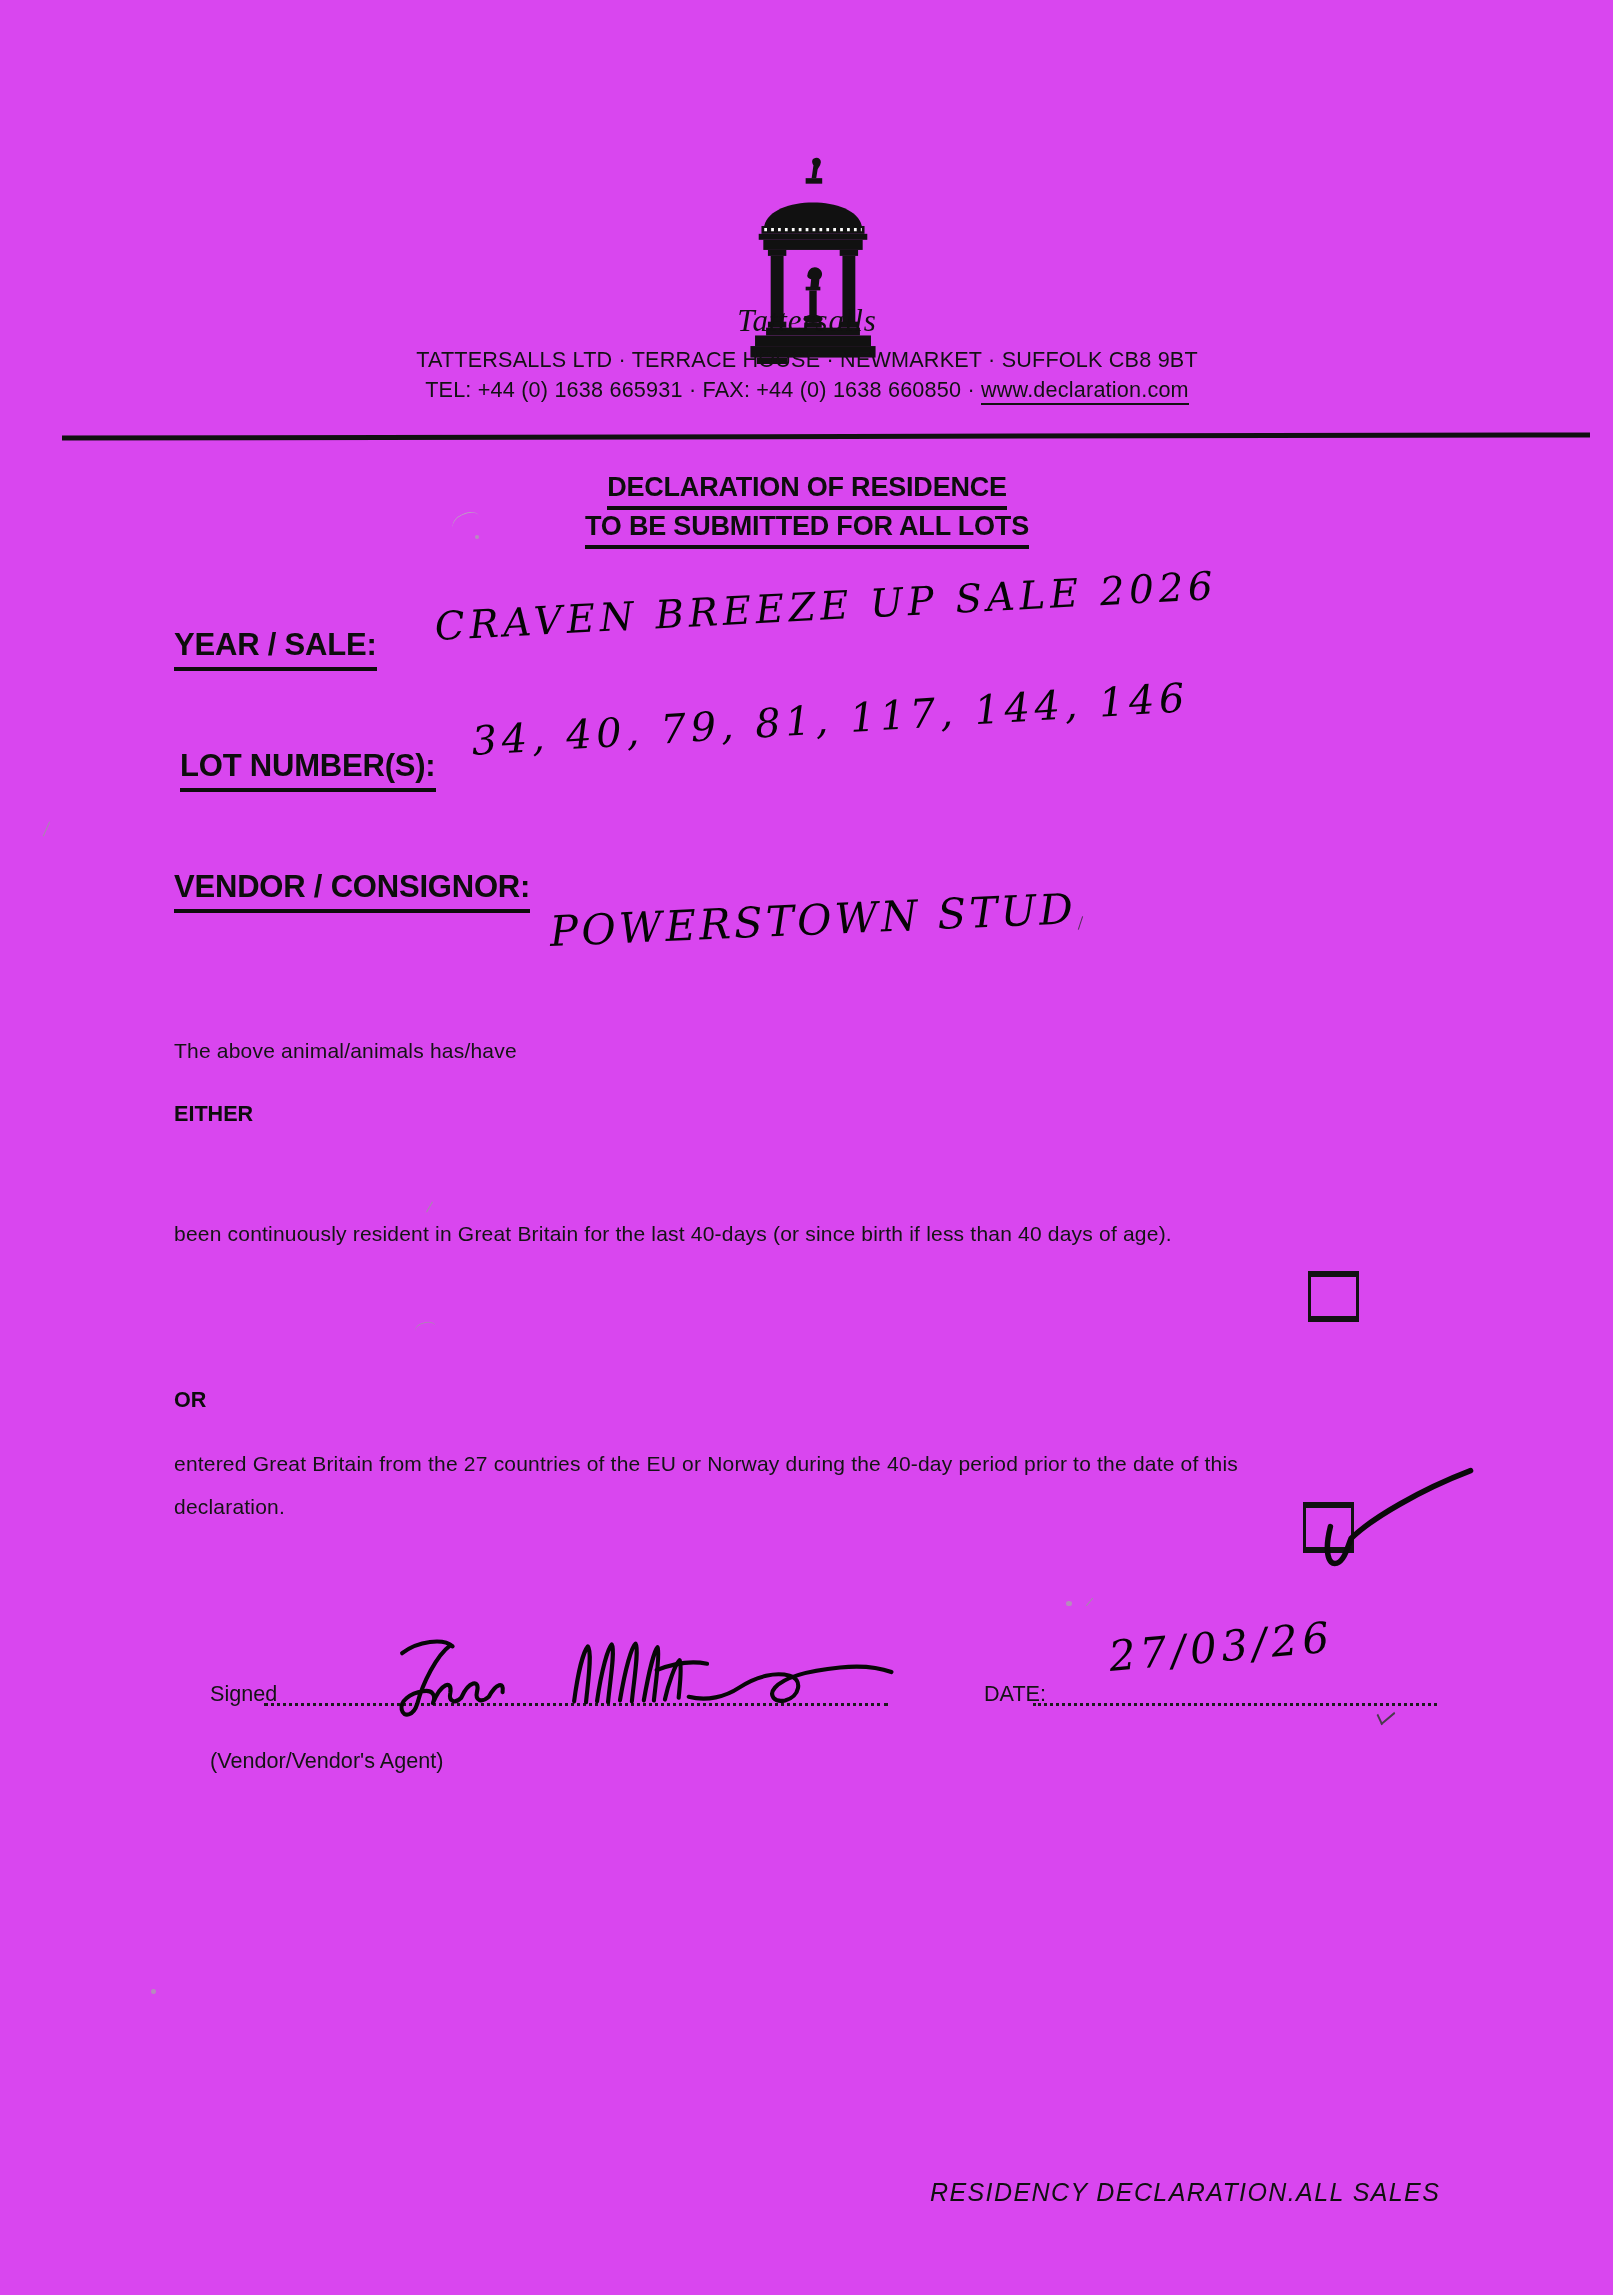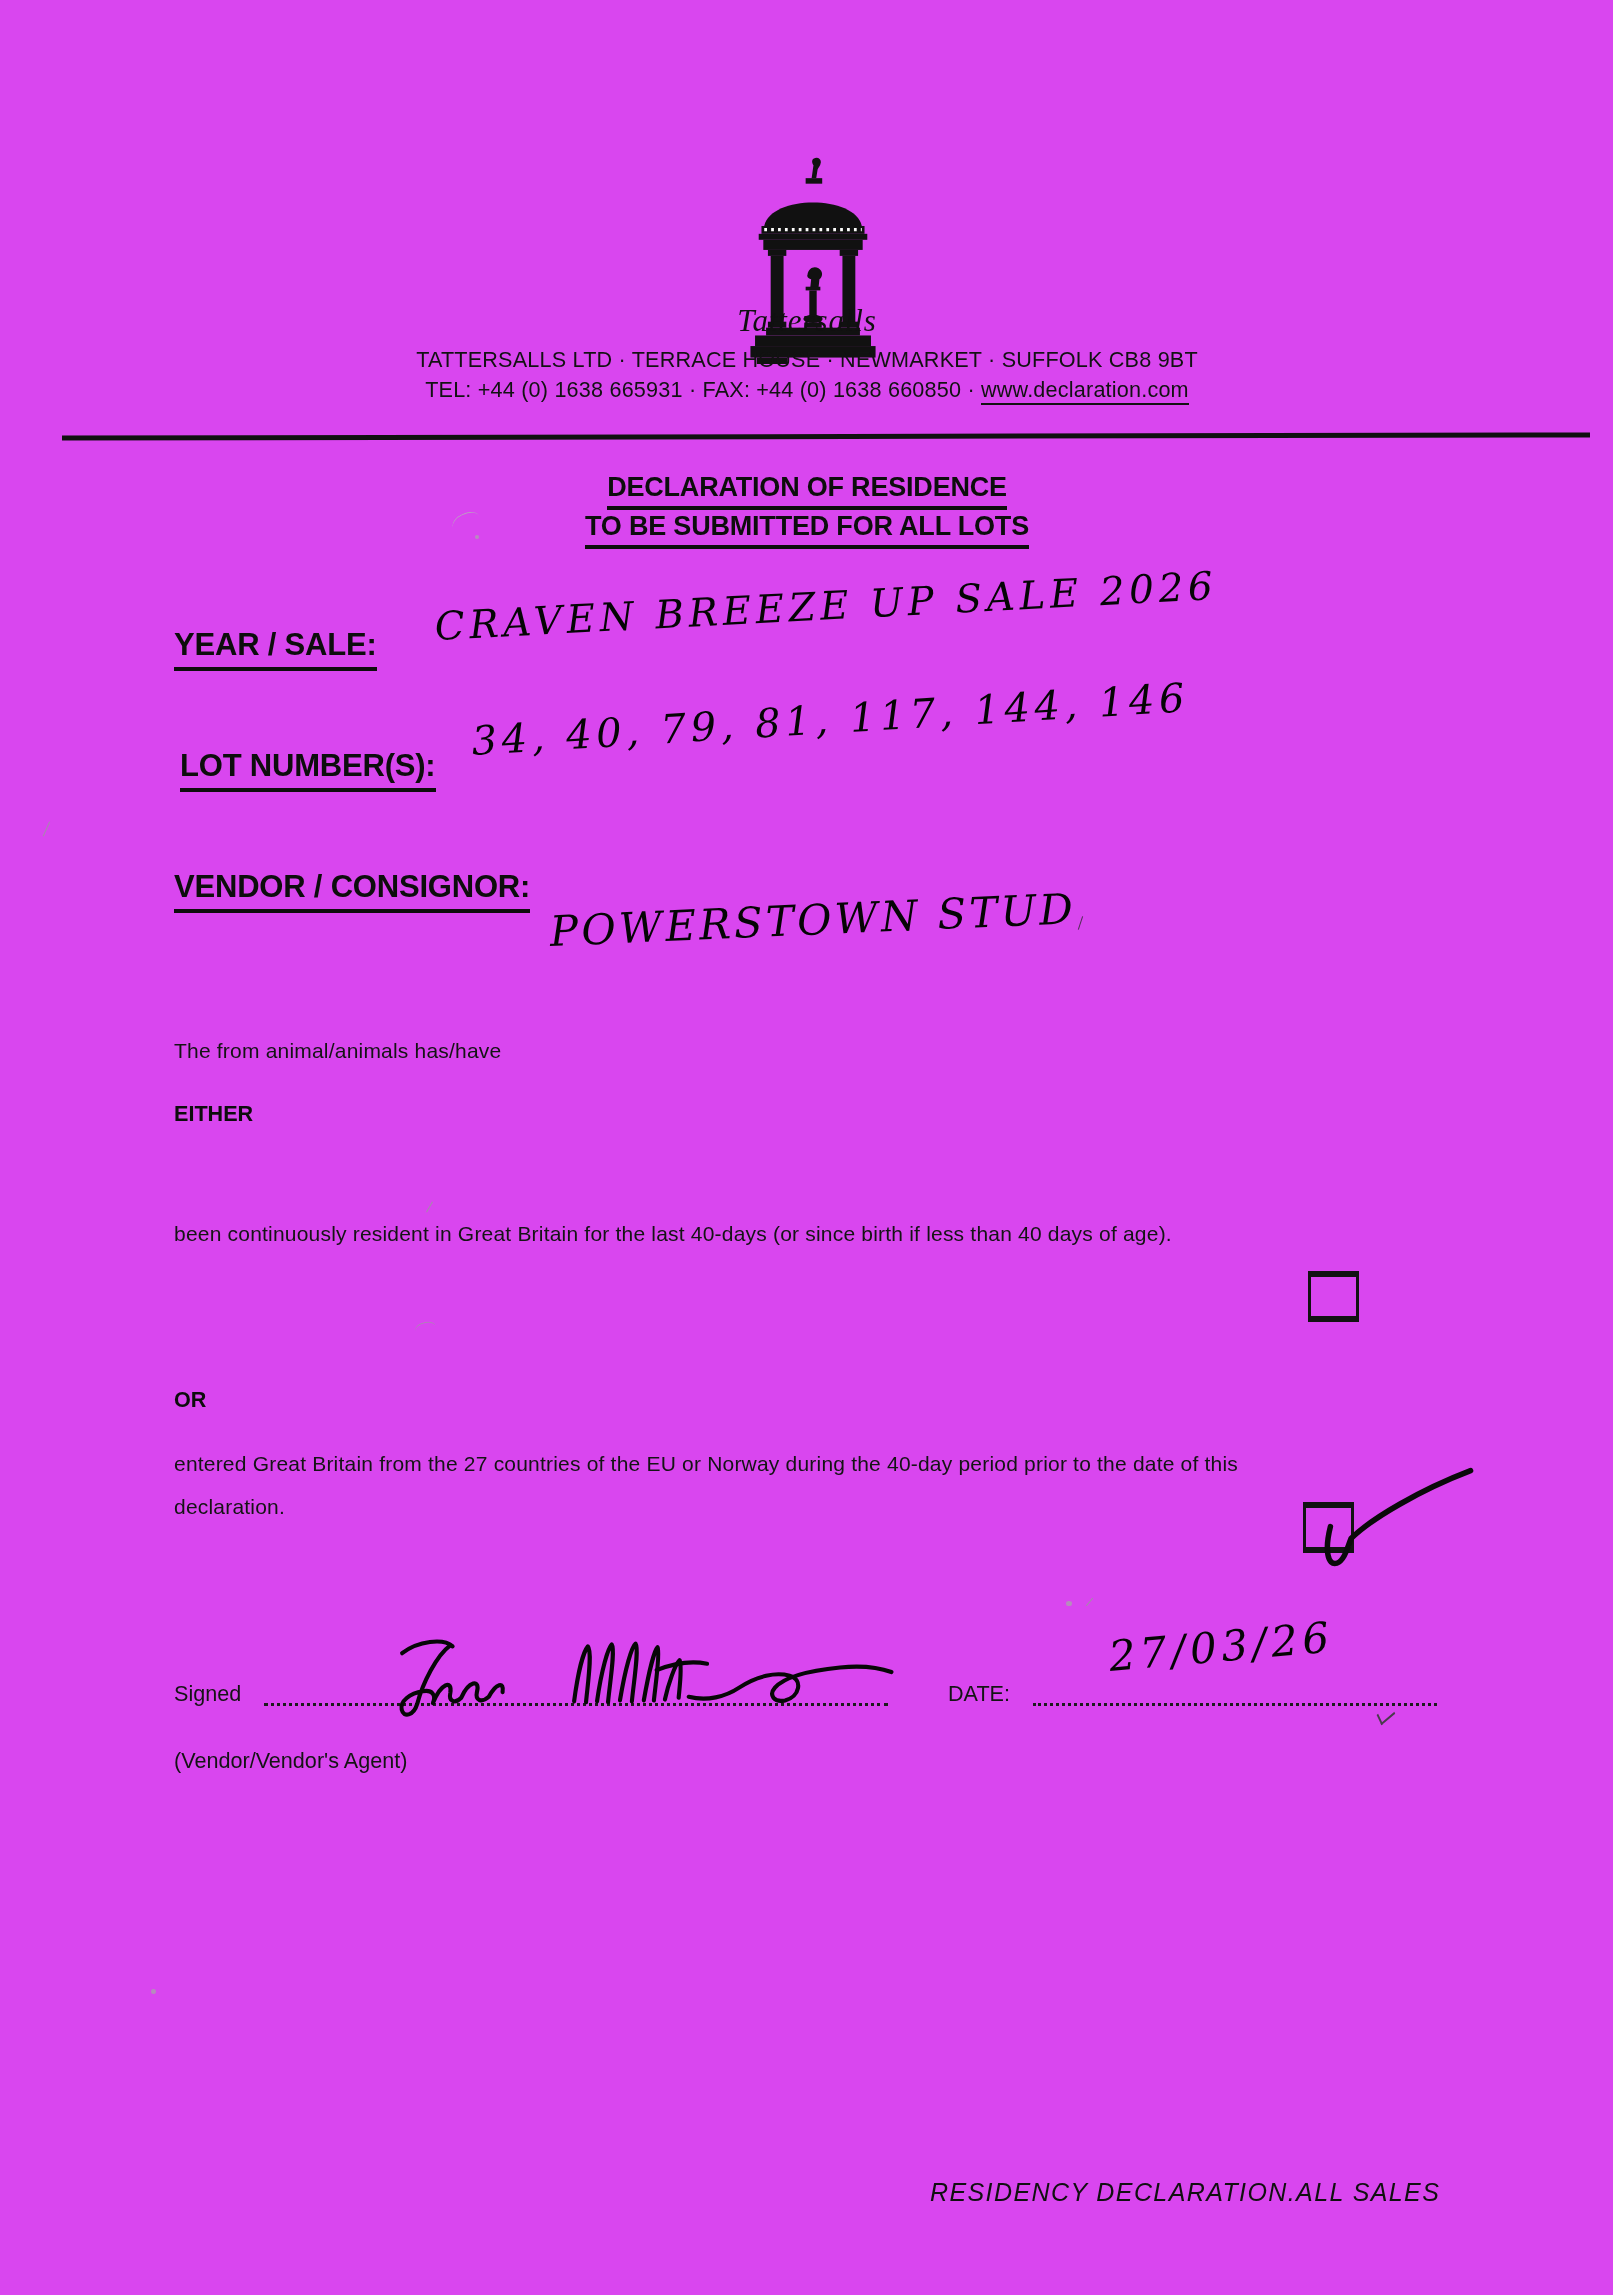--- a/index.html
+++ b/index.html
@@ -24,21 +24,21 @@
   .boldtxt{font-size:21.6px;font-weight:700;color:#0d0d0d;}
   .checkbox{box-sizing:border-box;border:3.2px solid #121212;border-top-width:6.4px;border-bottom-width:6.4px;background:transparent;}
   
   .hand{font-family:"DejaVu Serif",serif;font-style:italic;color:#050505;white-space:nowrap;}
   .hw-year{font-size:39px;letter-spacing:4.6px;transform:rotate(-3deg);transform-origin:left bottom;}
   .hw-lots{font-size:40px;letter-spacing:4.6px;transform:rotate(-3.5deg);transform-origin:left bottom;}
   .hw-vendor{font-size:42px;letter-spacing:3.2px;transform:rotate(-2.5deg);transform-origin:left bottom;}
   .hw-date{font-size:42px;letter-spacing:4.6px;transform:rotate(-5deg);transform-origin:left bottom;}
   
   .dotline{height:0;border-bottom:3.2px dotted #1b1b1b;}
-  .smalltxt{font-size:21.6px;color:#141414;}
+  .smalltxt{font-size:21.6px;color:#141414;margin-left:36px;}
   
   .footer{font-size:25px;font-style:italic;letter-spacing:1.4px;color:#101010;white-space:nowrap;margin-left:16px;}
   
   .art{position:absolute;pointer-events:none;}
   .arc{border-top:1.8px solid #b5b5b5;border-radius:50%;opacity:.8;}
   .slant{border-left:1.8px solid #9a9a9a;opacity:.8;}
   .vee{width:15.6px;height:9.2px;border-left:2.3px solid #3a3a3a;border-bottom:2.3px solid #3a3a3a;transform:rotate(-40deg) skewX(-15deg);opacity:.9;}
   .speck{background:#a8a8a8;border-radius:50%;opacity:.7;}
   svg{display:block;}
 </style>
@@ -99,21 +99,21 @@
   <div class="abs" style="left:180px;top:748px;">
     <span class="flabel">LOT NUMBER(S):</span>
   </div>
   <div class="abs hand hw-lots" style="left:473px;top:718px;">34, 40, 79, 81, 117, 144, 146</div>
 
   <div class="abs" style="left:174px;top:869px;">
     <span class="flabel">VENDOR / CONSIGNOR:</span>
   </div>
   <div class="abs hand hw-vendor" style="left:551px;top:907px;">POWERSTOWN STUD</div>
 
-  <div class="abs bodytxt" style="left:174px;top:1037px;line-height:1.3;">The from animal/animals has/have</div>
+  <div class="abs bodytxt" style="left:174px;top:1037px;line-height:1.3;">The above animal/animals has/have</div>
   <div class="abs boldtxt" style="left:174px;top:1101px;">EITHER</div>
 
   <div class="abs bodytxt" style="left:174px;top:1212px;width:1194px;">been continuously resident in Great Britain for the last 40-days (or since birth if less than 40 days of age).</div>
   <div class="abs checkbox" style="left:1308px;top:1271px;width:51px;height:51px;"></div>
 
   <div class="abs boldtxt" style="left:174px;top:1387px;">OR</div>
 
   <div class="abs bodytxt" style="left:174px;top:1442px;width:1102px;">entered Great Britain from the 27 countries of the EU or Norway during the 40-day period prior to the date of this declaration.</div>
   <div class="abs checkbox" style="left:1303px;top:1502px;width:51px;height:51px;"></div>
   <svg class="abs" style="left:1291px;top:1453px;" width="197" height="138" viewBox="0 0 430 300">

